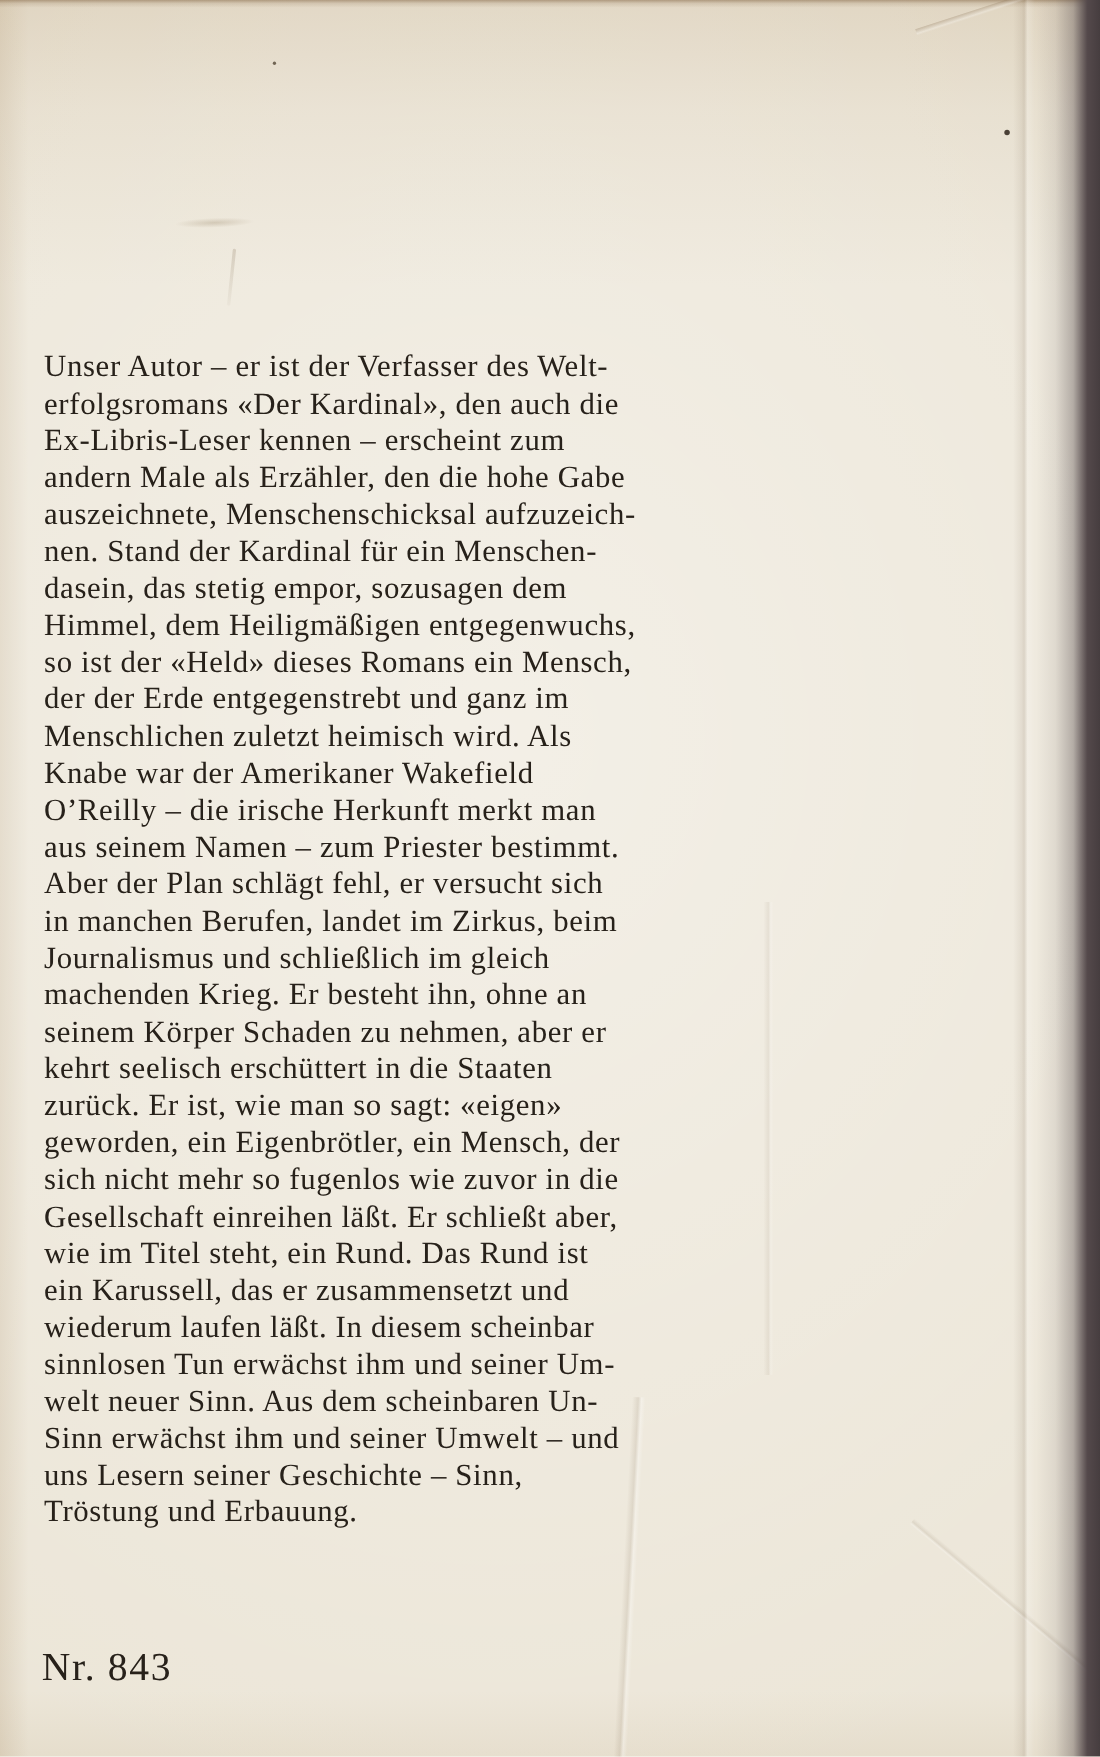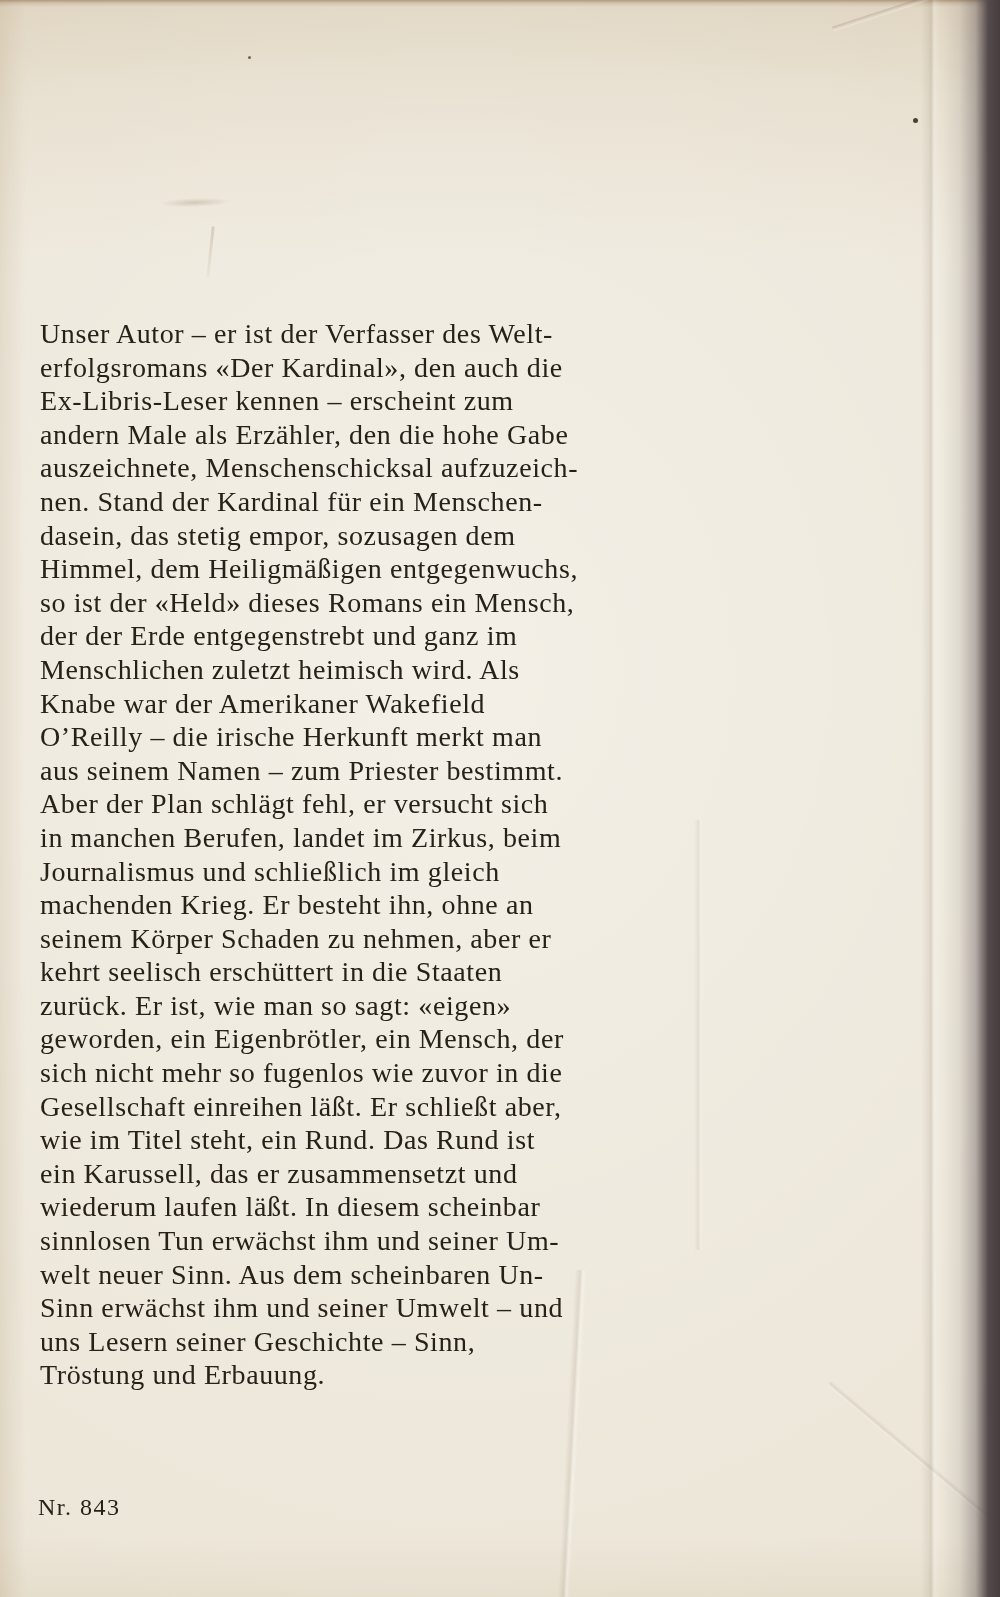--- a/index.html
+++ b/index.html
@@ -106,21 +106,21 @@
     line-height: 33.6px;
     letter-spacing: 0.6px;
     white-space: pre;
     margin-top: 16px;
   }
   .blurb .line { height: 33.6px; }
   .catalog {
     position: absolute;
     left: 38px;
     top: 1494px;
-    font-size: 24px;
+    font-size: 36px;
     letter-spacing: 1.5px;
   }
 </style>
 </head>
 <body>
 
 <div class="scan">
   <div class="texture-base"></div>
   <div class="top-edge"></div>
   <div class="crease crease-top-right"></div>

